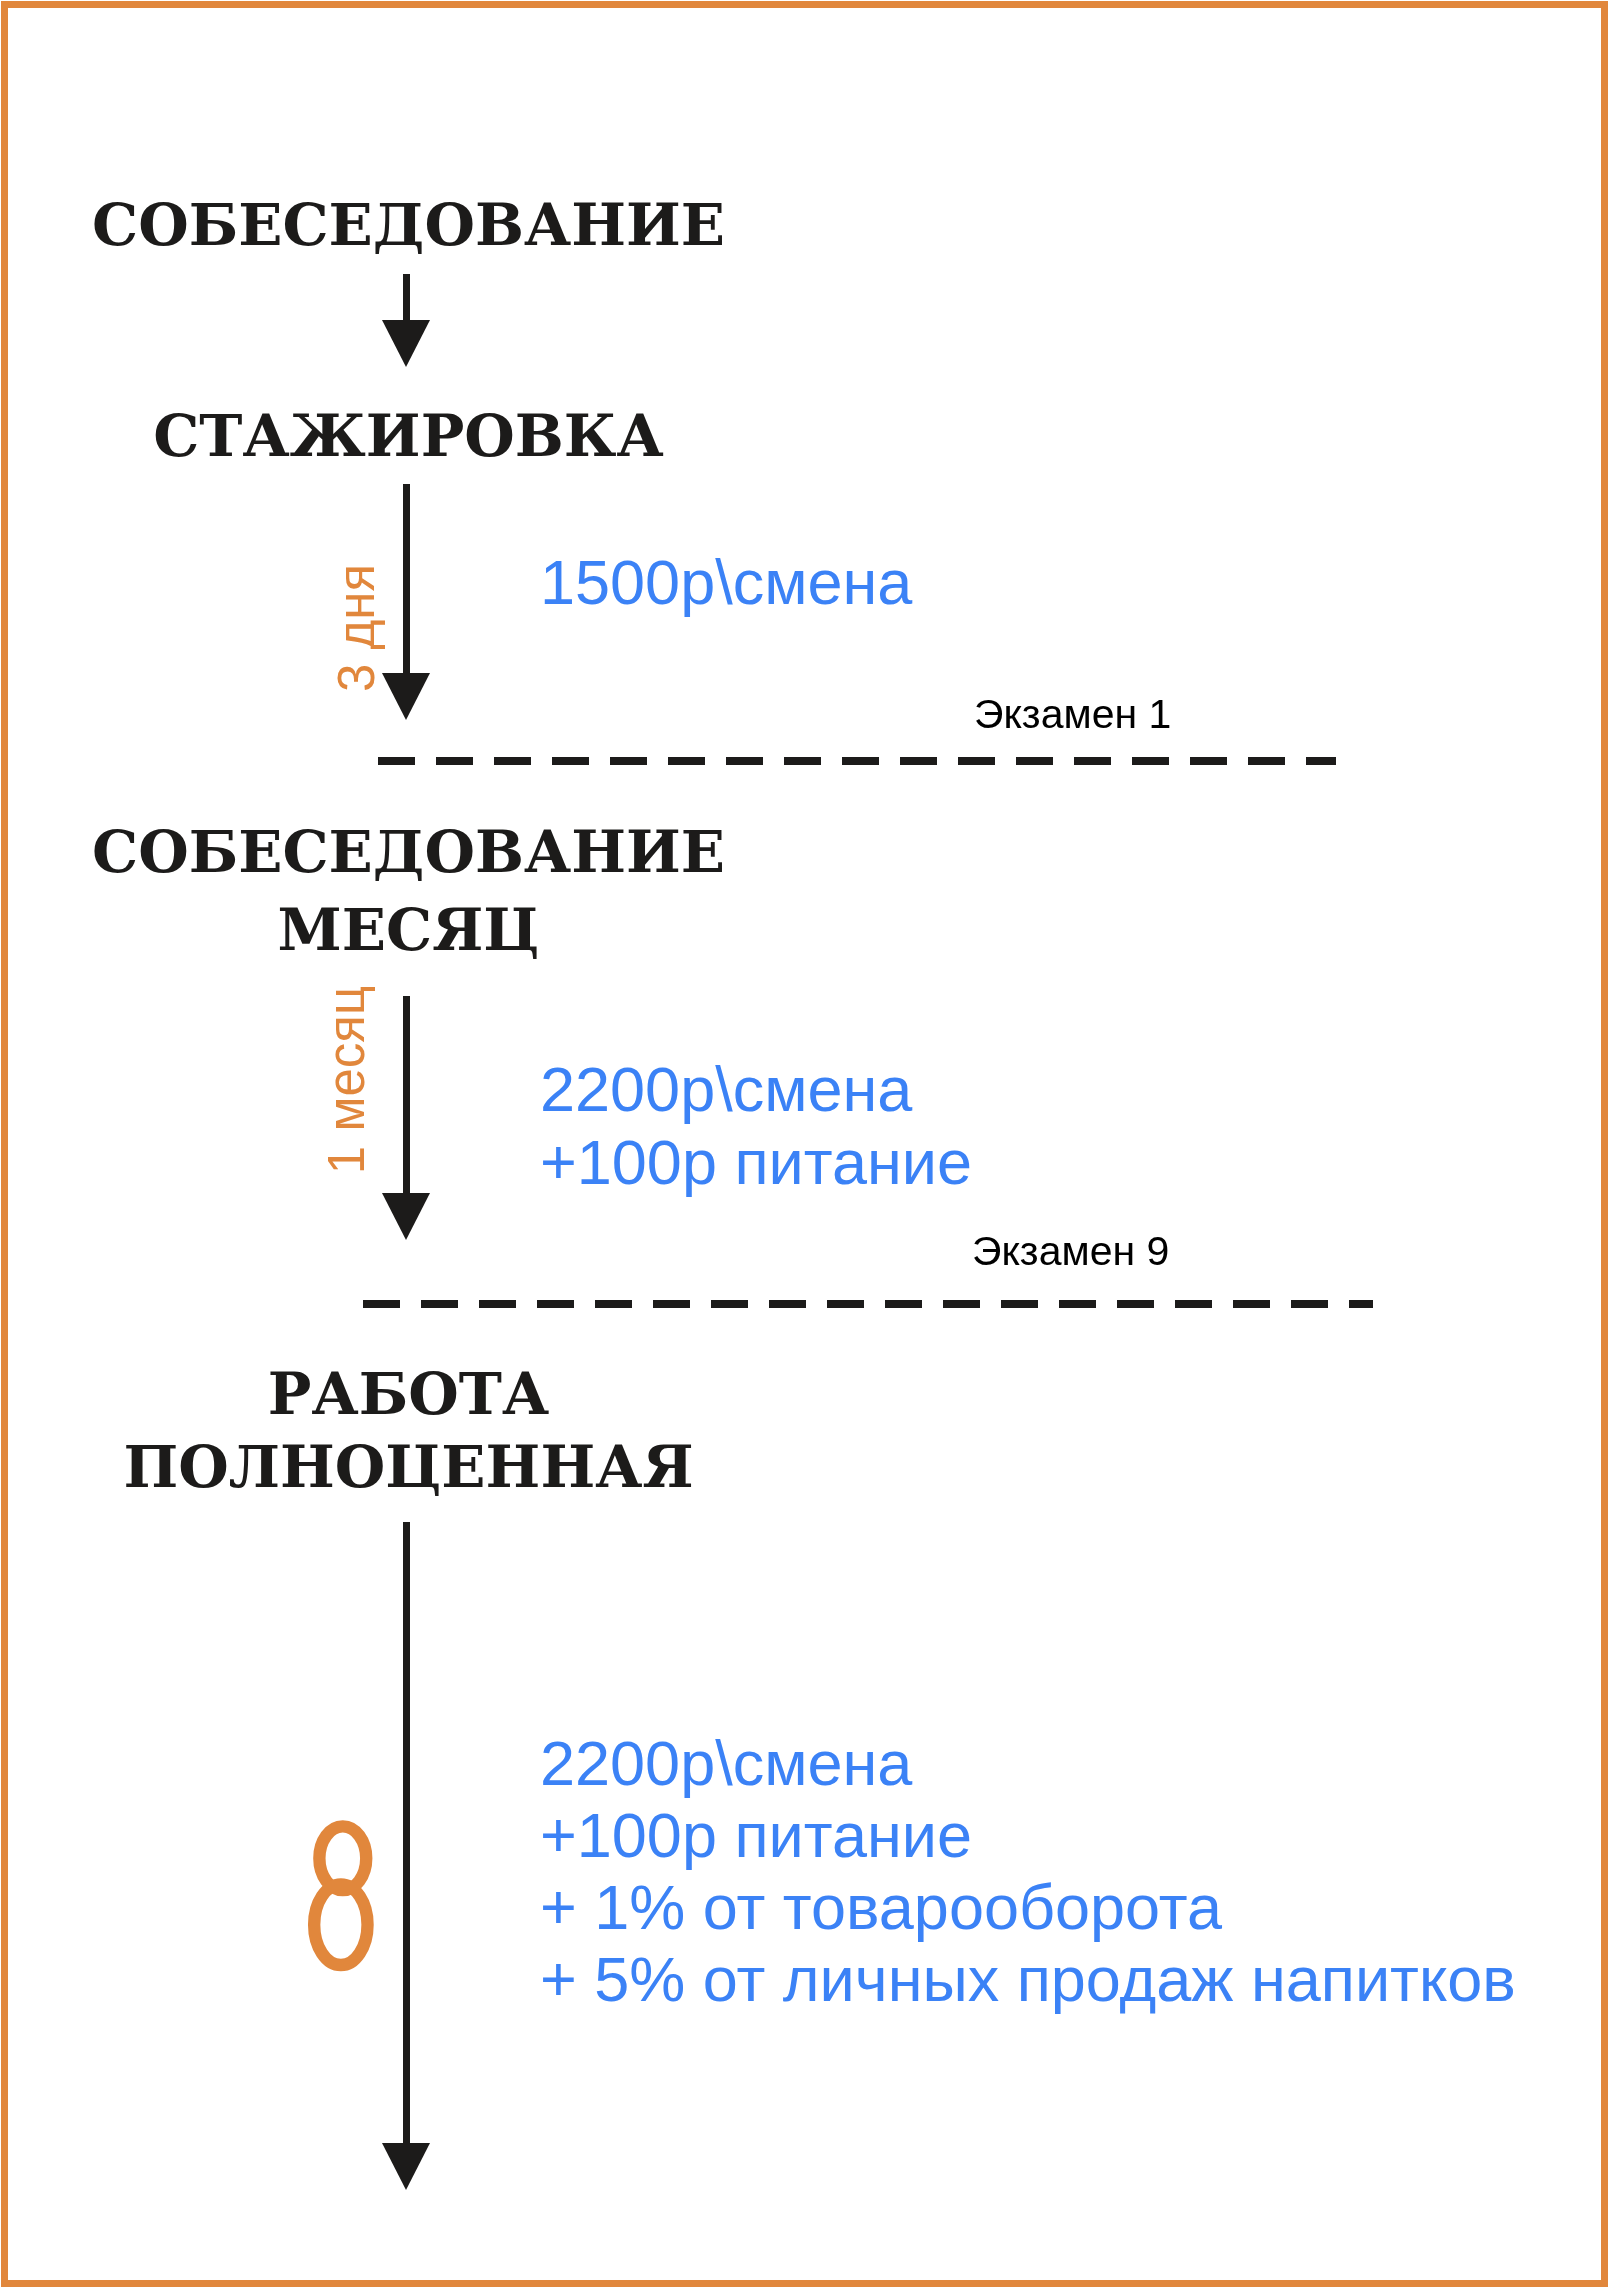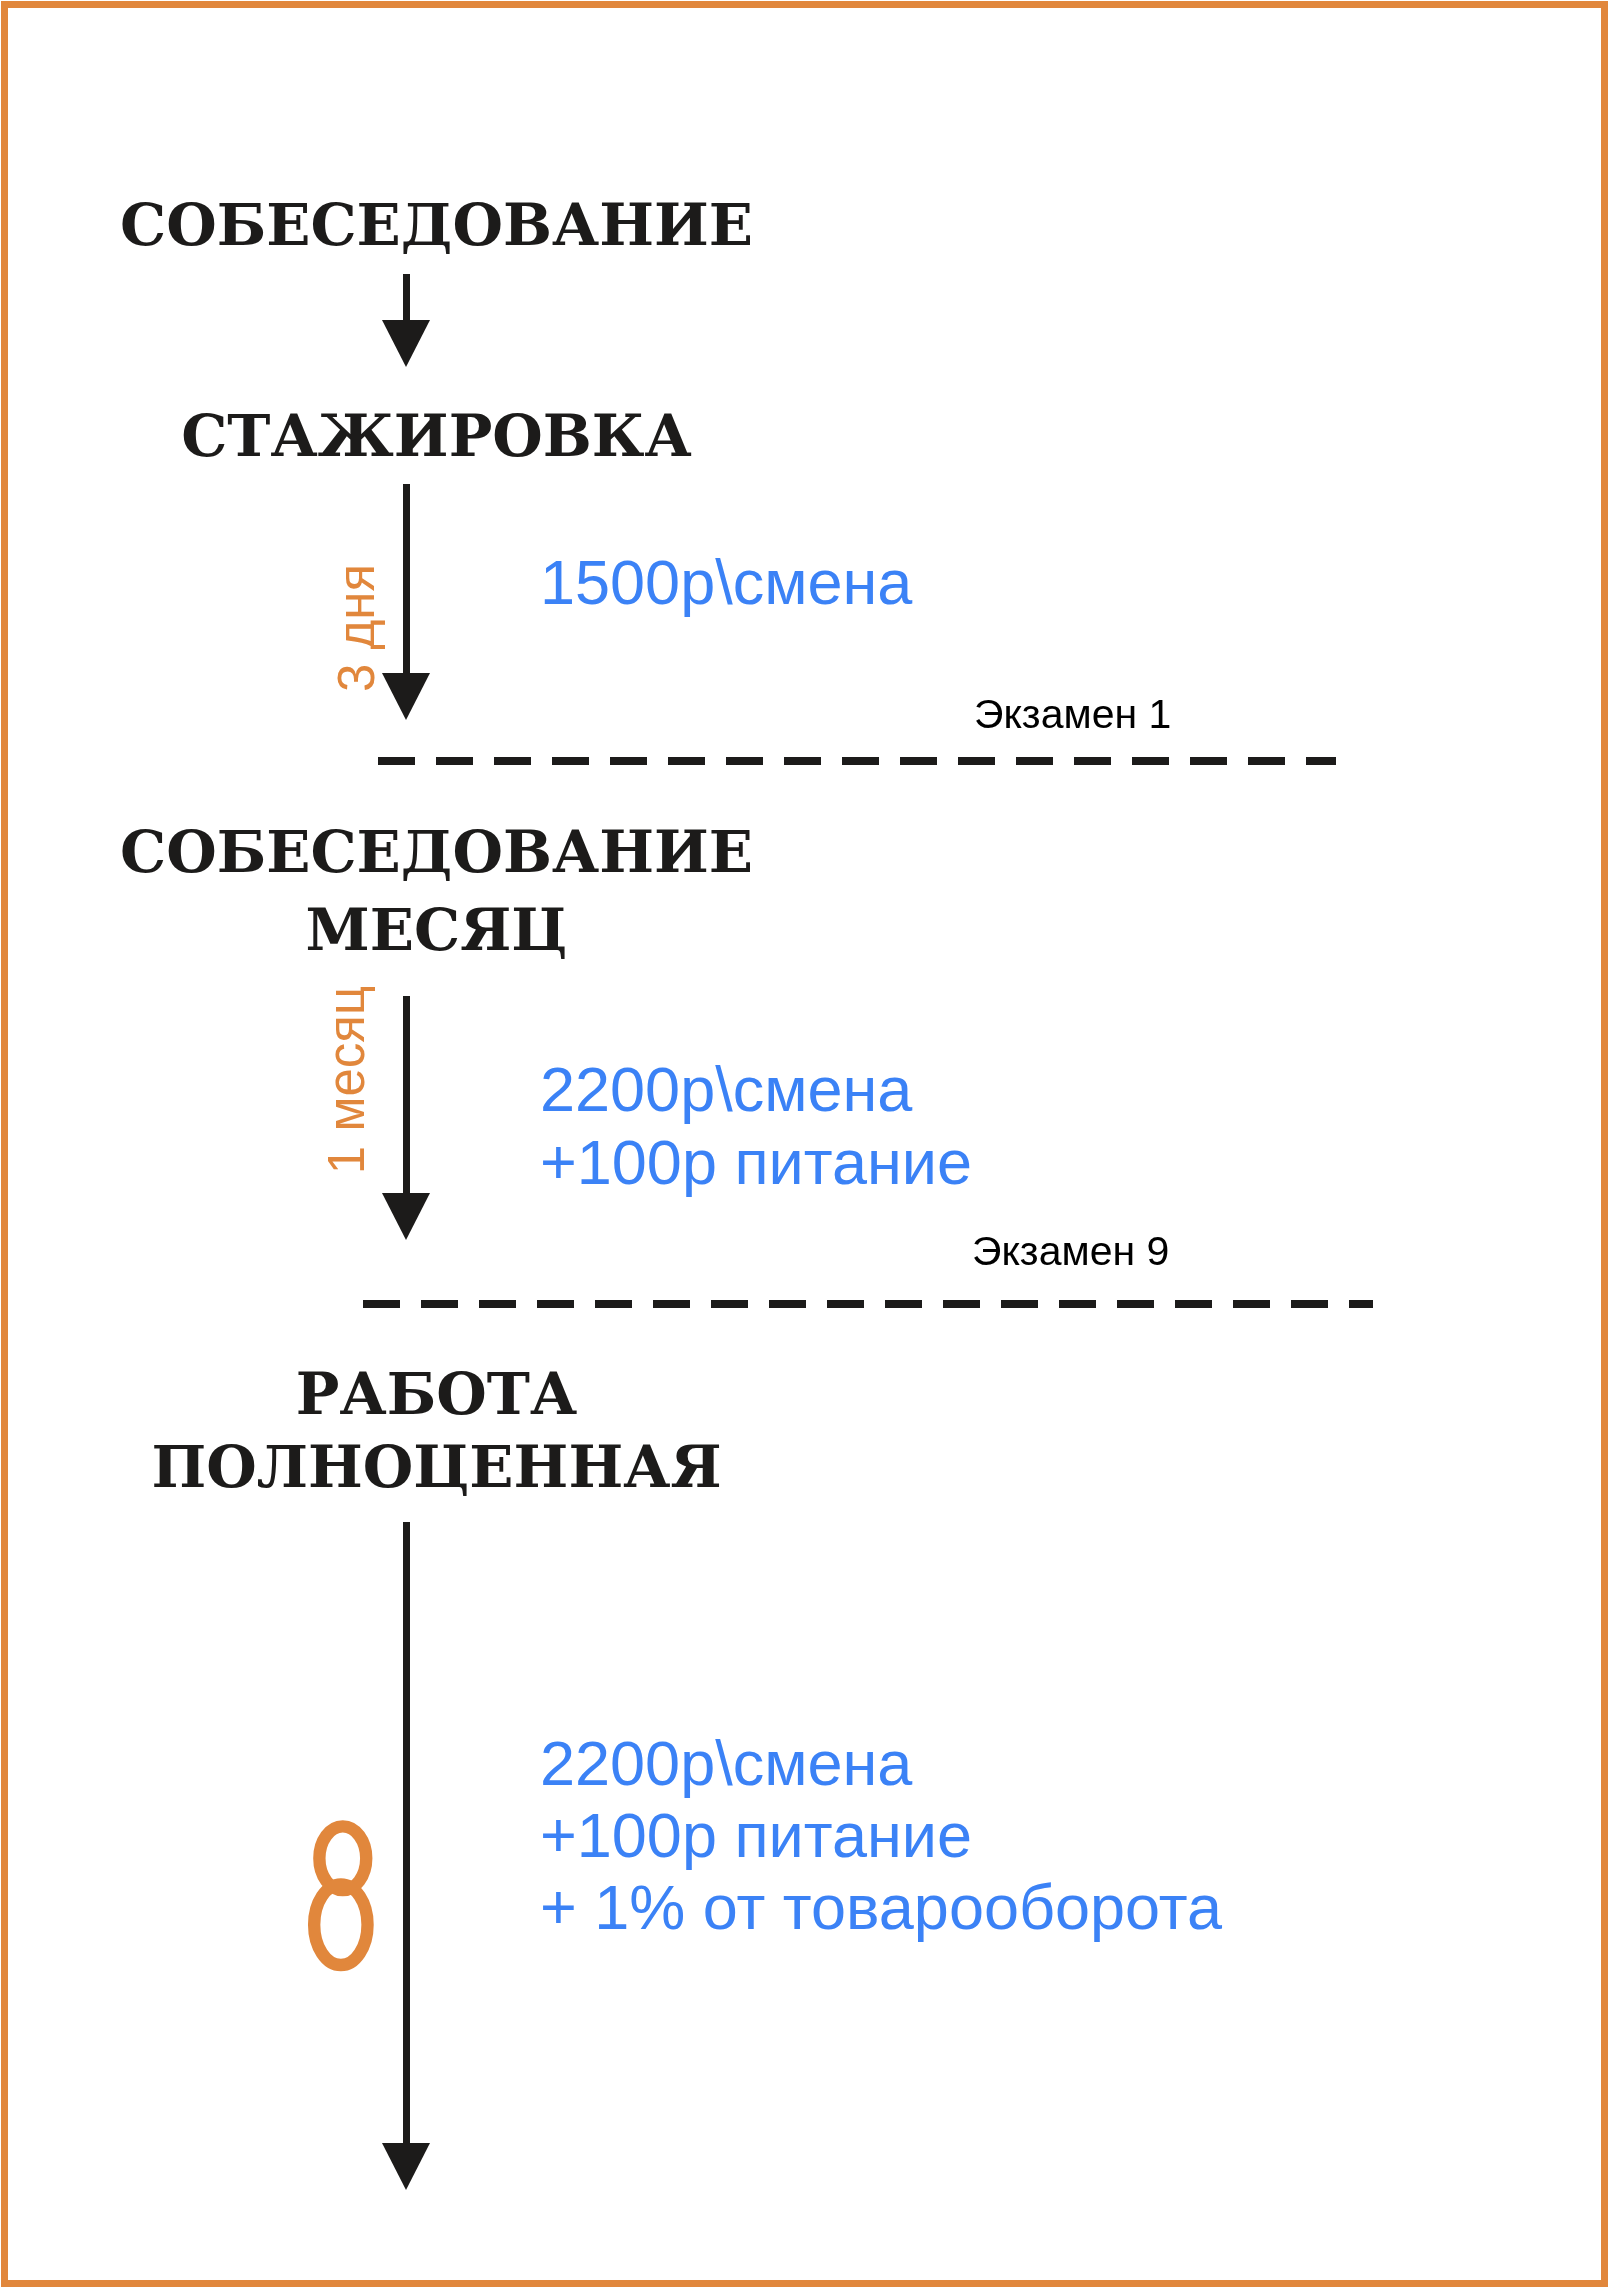--- a/index.html
+++ b/index.html
@@ -21,21 +21,20 @@
     position:absolute;
     left:0;width:817px;
     text-align:center;
     font-family:"DejaVu Serif", serif;
     font-weight:bold;
     font-size:58px;
     line-height:78px;
     color:#1C1B1A;
     letter-spacing:0px;
     white-space:nowrap;
-    margin-left:28px;
   }
   .heading.tight{line-height:73px;}
   .shaft{
     position:absolute;
     width:6.5px;
     background:#1C1B1A;
   }
   .ahead{
     position:absolute;
     width:0;height:0;
@@ -126,16 +125,17 @@
 
   <svg class="inf" style="left:307px;top:1820px;" width="69" height="156" viewBox="0 0 106 238" aria-label="∞">
     <ellipse cx="55" cy="58" rx="36" ry="49" fill="none" stroke="#E1873C" stroke-width="19"></ellipse>
     <ellipse cx="52" cy="160" rx="41" ry="62" fill="none" stroke="#E1873C" stroke-width="19"></ellipse>
   </svg>
 
   <div class="pay multi4" style="left:540px;top:1727px;">
     <div>2200р\смена</div>
     <div>+100р питание</div>
     <div>+ 1% от товарооборота</div>
+    <div>+ 5% от личных продаж напитков</div>
   </div>
 
 </div>
 
 
 </body></html>

